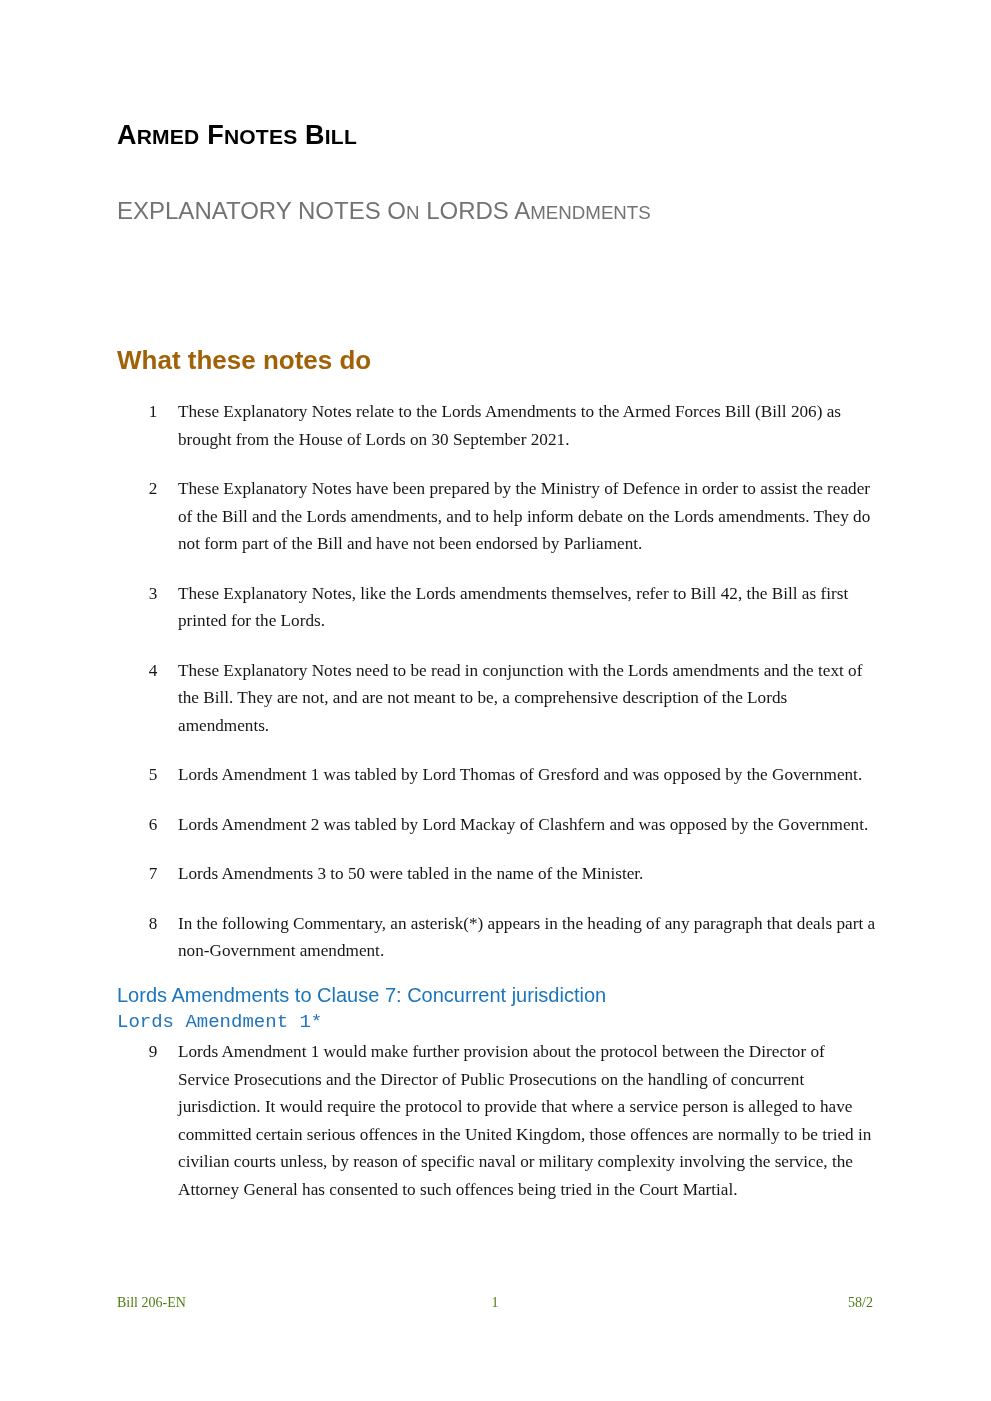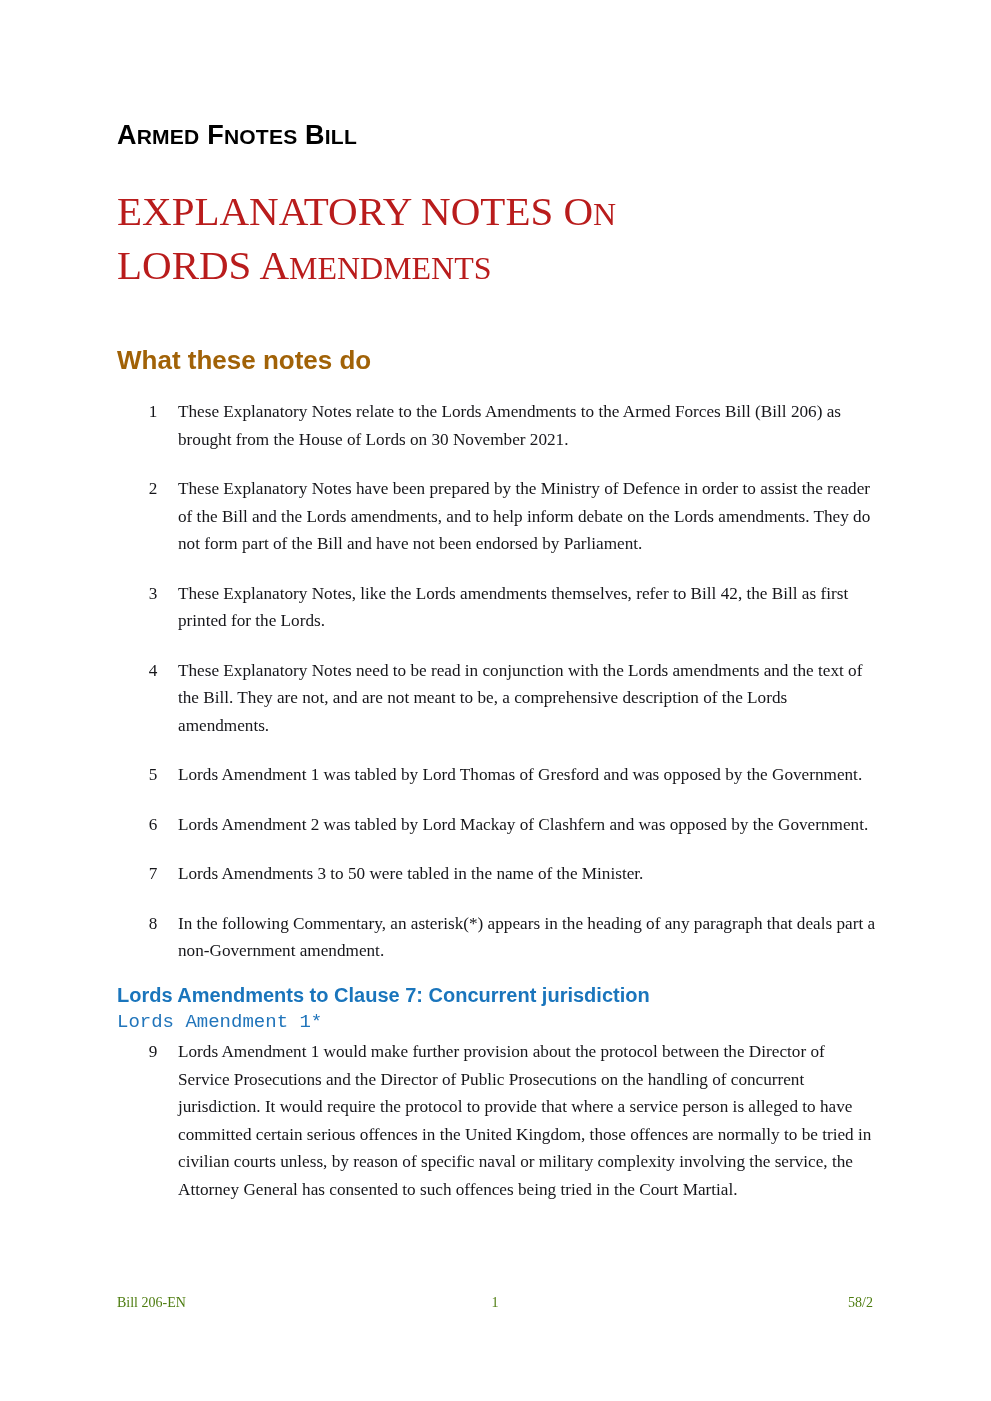--- a/index.html
+++ b/index.html
@@ -36,25 +36,25 @@
     font-family: "Liberation Sans", sans-serif;
     font-weight: bold;
     font-size: 27px;
     line-height: 34px;
     letter-spacing: 0.2px;
     color: #000;
     margin: 0 0 32px 0;
     white-space: nowrap;
   }
   .doc-subtitle {
-    font-family: Liberation Serif, serif;
+    font-family: Liberation Sans, sans-serif;
     font-weight: normal;
-    font-size: 41px;
+    font-size: 24px;
     line-height: 50px;
-    color: #b91c1c;
+    color: #737373;
     margin: 0;
     max-width: 640px;
   }
   
   .sc {
     font-size: 0.78em;
   }
 
   
   .h-blue-1 {
@@ -63,21 +63,21 @@
     font-weight: bold;
     font-size: 26px;
     line-height: 30px;
     color: #a16207;
     margin: 0;
     left: 117px;
   }
   .h-blue-2 {
     position: absolute;
     font-family: "Liberation Sans", sans-serif;
-    font-weight: bold;
+    font-weight: normal;
     font-size: 20px;
     line-height: 24px;
     color: #1a75bc;
     margin: 0;
     left: 117px;
   }
   .h-serif-blue {
     position: absolute;
     font-family: Liberation Mono, monospace;
     font-weight: normal;
@@ -158,21 +158,21 @@
       <span>LORDS</span>
       <span>A<span class="sc">MENDMENTS</span></span>
     </h2>
   </div>
 
   <h3 class="h-blue-1" style="top:345px;">What these notes do</h3>
 
   <ol class="para-list" style="top:398px;">
     <li class="para">
       <span class="num">1</span>
-      <span>These Explanatory Notes relate to the Lords Amendments to the Armed Forces Bill (Bill 206) as brought from the House of Lords on 30 November 2021.</span>
+      <span>These Explanatory Notes relate to the Lords Amendments to the Armed Forces Bill (Bill 206) as brought from the House of Lords on 30 September 2021.</span>
     </li>
     <li class="para">
       <span class="num">2</span>
       <span>These Explanatory Notes have been prepared by the Ministry of Defence in order to assist the reader of the Bill and the Lords amendments, and to help inform debate on the Lords amendments. They do not form part of the Bill and have not been endorsed by Parliament.</span>
     </li>
     <li class="para">
       <span class="num">3</span>
       <span>These Explanatory Notes, like the Lords amendments themselves, refer to Bill 42, the Bill as first printed for the Lords.</span>
     </li>
     <li class="para">

